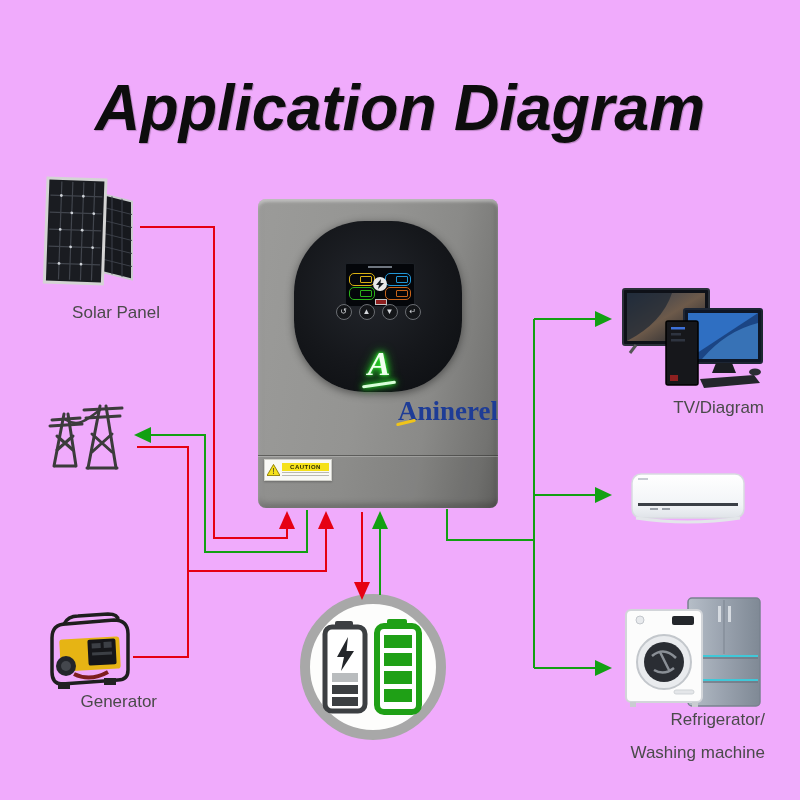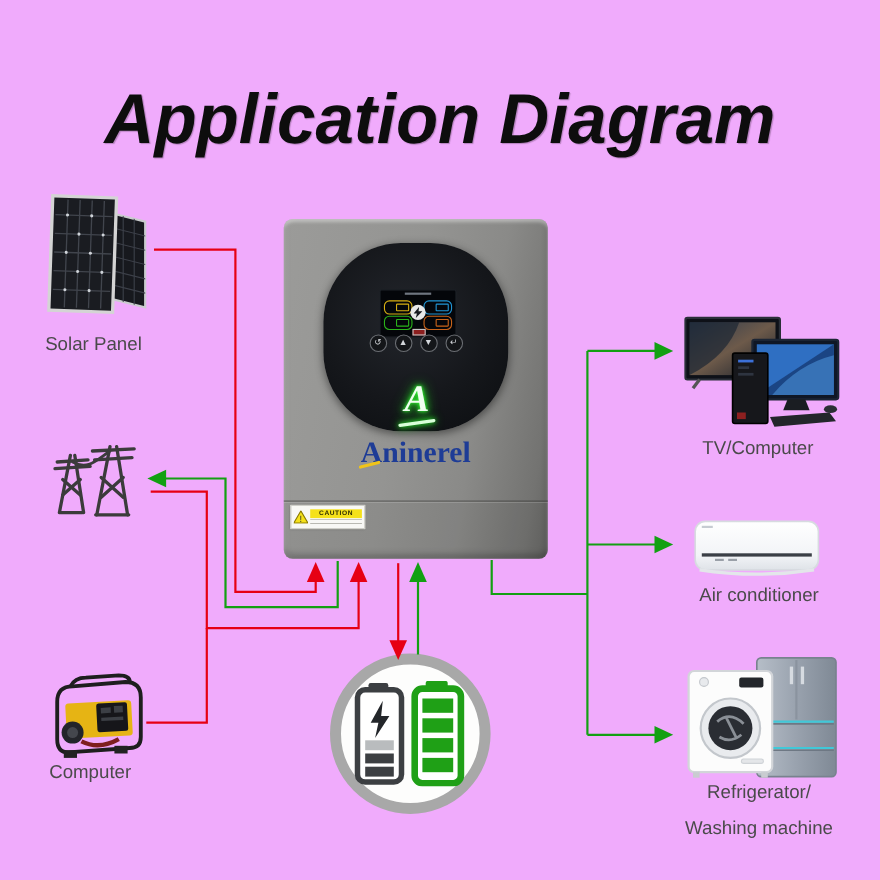--- a/index.html
+++ b/index.html
@@ -3,21 +3,21 @@
 <meta charset="utf-8">
 <style>
   html,body{margin:0;padding:0;background:#fff;}
   #canvas{position:relative;width:800px;height:800px;background:#f0abfc;overflow:hidden;
           font-family:"Liberation Sans",sans-serif;}
   
   .title{position:absolute;left:0;top:28px;width:800px;text-align:center;
          font-size:64px;font-weight:bold;font-style:italic;color:#0d0d0d;
          letter-spacing:0px;transform:scaleX(0.98);text-shadow:1px 1px 1px rgba(0,0,0,.25);}
   
-  .node-label{position:absolute;width:150px;text-align:center;font-size:17px;color:#4a4a4a;}
+  .node-label{position:absolute;width:150px;text-align:right;font-size:17px;color:#4a4a4a;}
   .icon-box{position:absolute;}
   
   .inverter{position:absolute;left:258px;top:199px;width:240px;height:309px;
             border-radius:8px;
             background:linear-gradient(100deg,#9b9b99 0%,#949492 45%,#8a8a88 70%,#737371 92%,#646462 100%);
             box-shadow:inset 0 3px 3px rgba(255,255,255,.35), inset 0 -4px 6px rgba(0,0,0,.25), inset 3px 0 4px rgba(255,255,255,.15);}
   .inverter .blob{position:absolute;left:36px;top:22px;width:168px;height:171px;
             background:radial-gradient(circle at 45% 40%, #23262c 0%, #15171b 55%, #0b0d10 100%);
             border-radius:42%;box-shadow:0 2px 8px rgba(0,0,0,.45);}
   .inverter .screen{position:absolute;left:87px;top:64px;width:68px;height:42px;
@@ -34,21 +34,21 @@
   .scr-top{position:absolute;left:22px;top:2px;width:24px;height:2px;background:#6f7680;}
   .scr-batt{position:absolute;left:29px;bottom:1px;width:10px;height:4px;background:#8c1f1f;border:1px solid #c4c4c4;}
   .btn-row{position:absolute;left:0;top:105px;width:240px;display:flex;justify-content:center;gap:7px;}
   .inv-btn{width:14px;height:14px;border-radius:50%;border:1px solid #6a6d72;background:#141619;
            color:#d4d7db;font-size:8px;line-height:14px;text-align:center;}
   .glow-logo{position:absolute;left:98px;top:146px;width:46px;text-align:center;
            font-family:"Liberation Serif",serif;font-weight:bold;font-style:italic;font-size:34px;
            color:#f0fff0;text-shadow:0 0 3px #37ff37,0 0 7px #2bf02b,0 0 12px #1fd41f;}
   .glow-swoosh{position:absolute;left:104px;top:184px;width:34px;height:3px;background:#d9ffd9;
            transform:rotate(-8deg);box-shadow:0 0 5px #2bf02b,0 0 9px #1fd41f;border-radius:2px;}
-  .brand{position:absolute;left:0;top:197px;width:240px;text-align:center;
+  .brand{position:absolute;left:0;top:197px;width:240px;text-align:right;
          font-family:"Liberation Serif",serif;font-weight:bold;font-size:27px;color:#1e3c96;}
   .brand .a1{position:relative;display:inline-block;}
   .brand .a1::after{content:"";position:absolute;left:-2px;bottom:3px;width:20px;height:3px;
          background:#f0c419;transform:rotate(-14deg);border-radius:2px;}
   .seam{position:absolute;left:0;top:256px;width:240px;height:1px;background:rgba(50,50,48,.55);
         box-shadow:0 1px 0 rgba(255,255,255,.25);}
   .base{position:absolute;left:0;top:257px;width:240px;height:52px;background:rgba(0,0,0,.05);
         border-radius:0 0 8px 8px;}
   .caution{position:absolute;left:6px;top:260px;width:66px;height:20px;background:#f8f8f5;
         border:1px solid #cfcfc9;display:flex;align-items:center;box-shadow:0 1px 2px rgba(0,0,0,.25);}
@@ -144,21 +144,21 @@
       <rect x="54" y="35" width="9" height="5"></rect>
         <rect x="66" y="34" width="8" height="6"></rect>
       <rect x="54" y="44" width="20" height="3"></rect>
     </g>
     <circle cx="28" cy="58" r="10" fill="#23252a"></circle>
     <circle cx="28" cy="58" r="5" fill="#44474d"></circle>
     <path d="M36,66 Q52,74 70,64" fill="none" stroke="#7e1f1f" stroke-width="4"></path>
     <rect x="20" y="74" width="12" height="7" fill="#222"></rect>
     <rect x="66" y="70" width="12" height="7" fill="#222"></rect>
   </svg>
-  <div class="node-label" style="left:7px;top:692px">Computer</div>
+  <div class="node-label" style="left:7px;top:692px">Generator</div>
 
   <div class="inverter">
     <div class="blob"></div>
     <div class="screen">
       <div class="scr-top"></div>
       <div class="scr-box scr-tl">
           <div class="gauge"></div>
         </div>
       <div class="scr-box scr-tr">
           <div class="gauge"></div>
@@ -254,38 +254,37 @@
       <rect x="49" y="44" width="14" height="2.5" fill="#3c70d8"></rect>
       <rect x="49" y="50" width="10" height="2.5" fill="#2e3440"></rect>
       <rect x="49" y="56" width="14" height="2.5" fill="#2e3440"></rect>
       <rect x="48" y="92" width="8" height="6" fill="#8d2020"></rect>
     </g>
     <g>
       <polygon points="78,96 132,92 138,100 82,105" fill="#23262b"></polygon>
       <ellipse cx="133" cy="89" rx="6" ry="3.5" fill="#2b2e34"></ellipse>
     </g>
   </svg>
-  <div class="node-label" style="left:614px;top:398px">TV/Computer</div>
+  <div class="node-label" style="left:614px;top:398px">TV/Diagram</div>
 
   <svg class="icon-box" style="left:630px;top:470px" width="120" height="58" viewBox="0 0 120 58">
     <defs>
       <linearGradient id="acbody" x1="0" y1="0" x2="0" y2="1">
         <stop offset="0" stop-color="#ffffff"></stop>
           <stop offset=".7" stop-color="#f2f4f7"></stop>
           <stop offset="1" stop-color="#dfe3e8"></stop>
       </linearGradient>
     </defs>
     <rect x="2" y="4" width="112" height="44" rx="9" fill="url(#acbody)" stroke="#d7dbe0" stroke-width="1.5"></rect>
     <rect x="8" y="33" width="100" height="3" fill="#3a3f46"></rect>
     <rect x="8" y="8" width="10" height="2" fill="#c6cbd2"></rect>
     <rect x="20" y="38" width="8" height="2" fill="#9aa0a8"></rect>
     <rect x="32" y="38" width="8" height="2" fill="#9aa0a8"></rect>
     <path d="M6,48 Q58,56 110,48" fill="none" stroke="#e3e6ea" stroke-width="3"></path>
   </svg>
-  <div class="node-label" style="left:615px;top:531px">Air conditioner</div>
 
   <svg class="icon-box" style="left:618px;top:596px" width="148" height="116" viewBox="0 0 148 116">
     <g>
       <defs>
         <linearGradient id="fr" x1="0" y1="0" x2="1" y2="0">
           <stop offset="0" stop-color="#b6bec8"></stop>
             <stop offset=".5" stop-color="#99a2ae"></stop>
             <stop offset="1" stop-color="#7f8995"></stop>
         </linearGradient>
       </defs>

